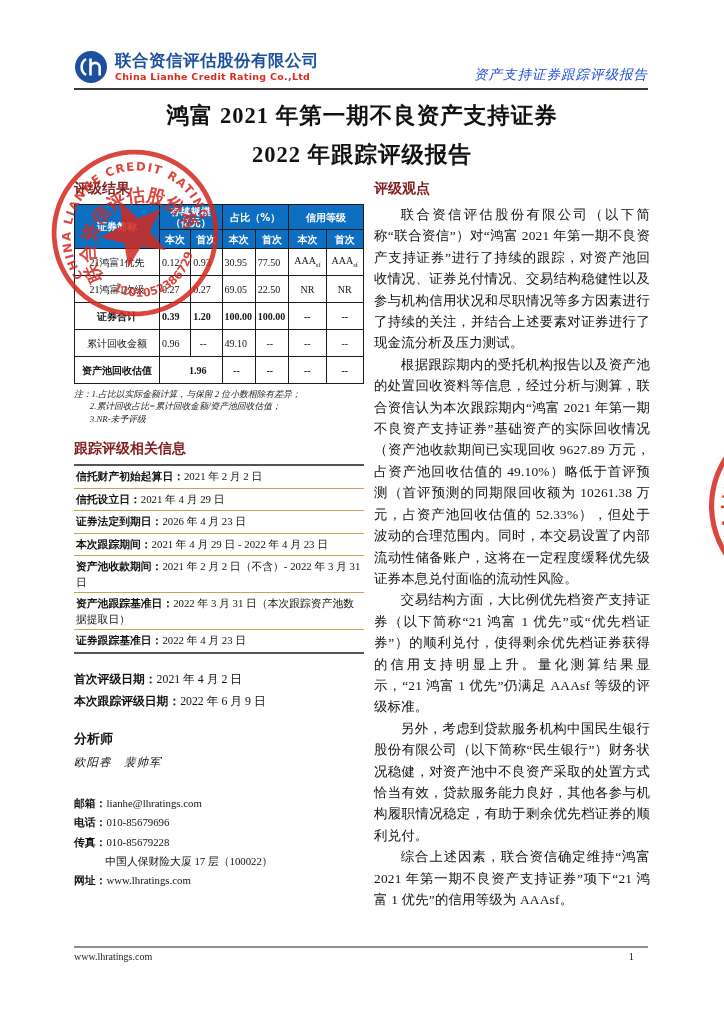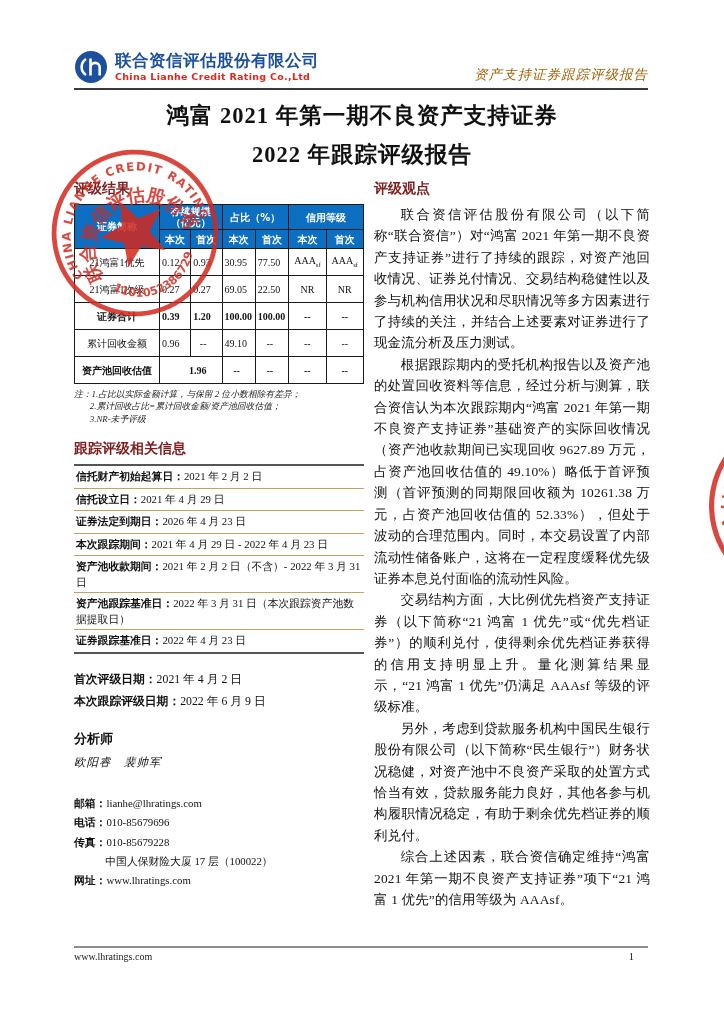--- a/index.html
+++ b/index.html
@@ -7,21 +7,21 @@
         font-family:"Liberation Serif","DejaVu Serif",serif;color:#111;}
 
   
   .hdr-logo{position:absolute;left:74px;top:50px;display:flex;align-items:center;gap:7px;}
   .logo-mark{width:34px;height:34px;}
   .logo-cn{font-family:"DejaVu Sans","Liberation Sans",sans-serif;font-weight:bold;
            font-size:16.5px;color:#1c4f9e;letter-spacing:.5px;line-height:1.1;}
   .logo-en{font-family:"DejaVu Sans","Liberation Sans",sans-serif;font-weight:bold;
            font-size:9.5px;color:#e0271d;letter-spacing:.3px;margin-top:1px;}
   .doc-type{position:absolute;right:76px;top:66px;font-size:13.5px;font-style:italic;
-            letter-spacing:1px;color:#a16207;}
+            letter-spacing:1px;color:#1d4ed8;}
   .hdr-rule{position:absolute;left:74px;right:76px;top:88px;height:2.4px;background:#3a3a3a;}
 
   
   .title1{position:absolute;left:0;right:0;top:100px;text-align:center;font-size:22.5px;
           font-weight:bold;letter-spacing:1px;}
   .title2{position:absolute;left:0;right:0;top:139px;text-align:center;font-size:22.5px;
           font-weight:bold;letter-spacing:1px;}
 
   
   .col-left{position:absolute;left:74px;top:180px;width:290px;}

